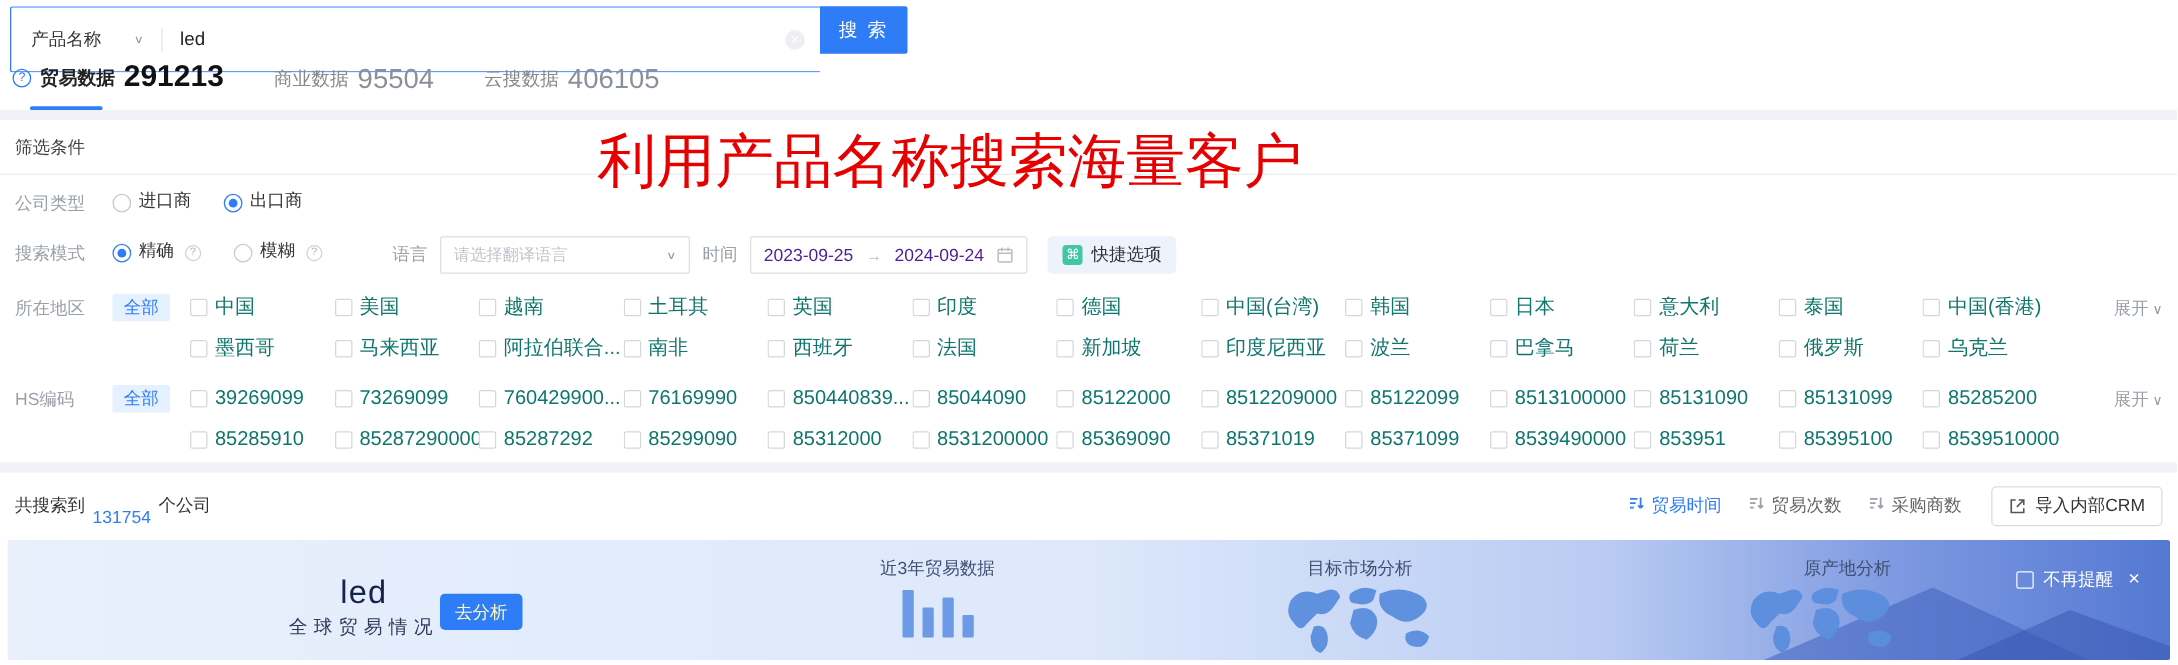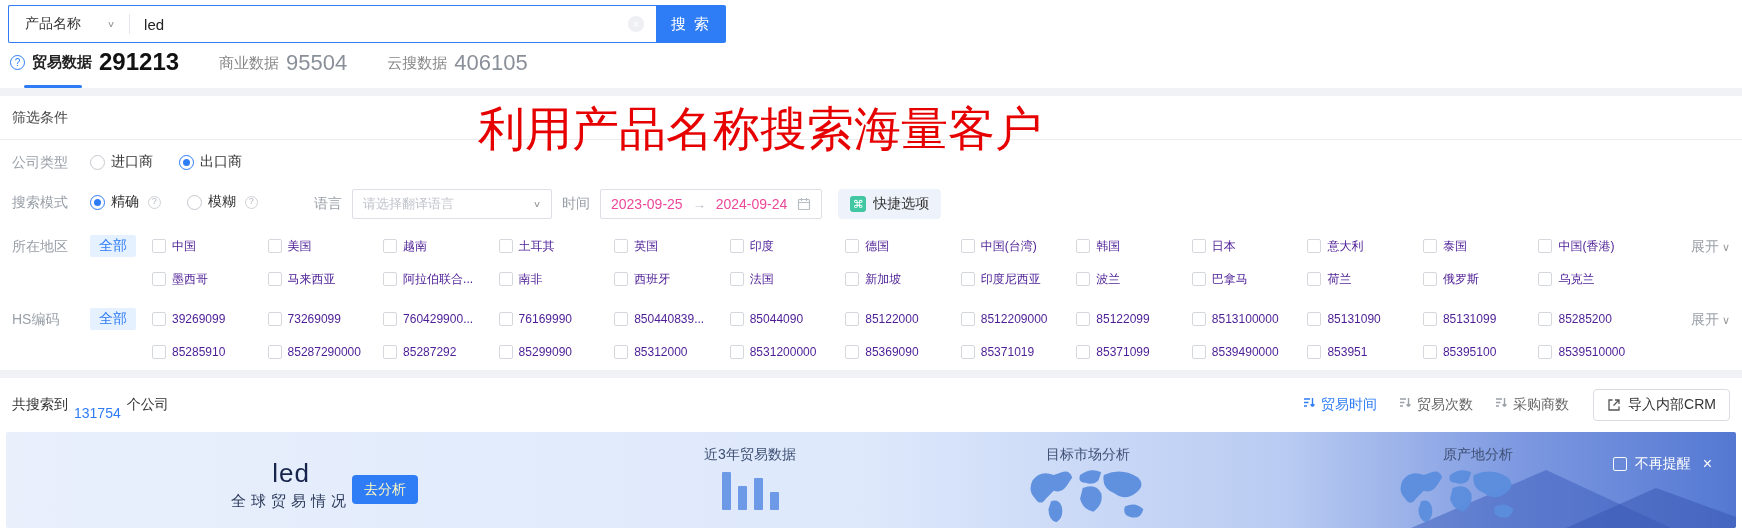--- a/index.html
+++ b/index.html
@@ -2,21 +2,21 @@
 <html><head>
 <meta charset="utf-8">
 <style>
   * { margin:0; padding:0; box-sizing:border-box; }
   html,body { background:#fff; }
   body { font-family:"Liberation Sans","DejaVu Sans",sans-serif; }
   .page { position:relative; width:1742px; height:532px; background:#fff; overflow:hidden; }
 
   
   .search-row { display:flex; align-items:stretch; padding:5px 0 0 8px; height:43px; }
-  .search-box { display:flex; align-items:center; width:648px; height:38px; border:1px solid #2e7cf6; border-right:none; border-radius:2px 0 0 2px; background:#fff; }
+  .search-box { display:flex; align-items:center; width:648px; height:53px; border:1px solid #2e7cf6; border-right:none; border-radius:2px 0 0 2px; background:#fff; }
   .search-cat { display:flex; align-items:center; gap:26px; padding:0 14px 0 16px; font-size:14px; color:#333; cursor:pointer; }
   .chev { font-size:11px; color:#999; transform:scaleY(.8); }
   .search-sep { width:1px; height:20px; background:#e3e6eb; }
   .search-input { flex:1; border:none; outline:none; font-size:15px; color:#222; padding:0 8px 0 14px; font-family:inherit; background:transparent; }
   .clear-ic { width:16px; height:16px; border-radius:50%; background:#dfe3e8; color:#fff; font-size:11px; line-height:16px; text-align:center; margin-right:12px; opacity:.55; }
   .search-btn { width:70px; height:38px; background:#2e7cf6; color:#fff; border:none; font-size:15px; letter-spacing:2px; border-radius:0 2px 2px 0; cursor:pointer; font-family:inherit; }
 
   
   .tabs-row { display:flex; align-items:flex-end; gap:36px; padding:8px 0 0 10px; height:45px; }
   .tab { position:relative; display:flex; align-items:center; gap:7px; padding:0 4px 12px 0; cursor:pointer; }
@@ -39,33 +39,33 @@
   .radio-item { display:flex; align-items:center; gap:6px; font-size:14px; color:#333; cursor:pointer; }
   .radio { width:15px; height:15px; border:1px solid #c6c9ce; border-radius:50%; background:#fff; position:relative; flex:none; }
   .radio-item.active .radio { border-color:#2e7cf6; }
   .radio-item.active .radio::after { content:""; position:absolute; left:3px; top:3px; width:7px; height:7px; border-radius:50%; background:#2e7cf6; }
   .info-ic { width:13px; height:13px; border:1px solid #cfd2d6; color:#b3b7bd; border-radius:50%; font-size:9px; line-height:11px; text-align:center; margin-left:3px; }
   .mode-row-extras { display:flex; align-items:center; margin-left:56px; gap:10px; }
   .sel-label { font-size:14px; color:#9aa0a8; }
   .select-box { display:flex; align-items:center; justify-content:space-between; width:200px; height:30px; border:1px solid #dcdfe4; border-radius:2px; padding:0 10px; cursor:pointer; background:#fff; }
   .select-ph { font-size:13px; color:#c0c4cc; }
   .date-box { display:flex; align-items:center; gap:10px; height:30px; border:1px solid #dcdfe4; border-radius:2px; padding:0 10px; background:#fff; cursor:pointer; }
-  .date-val { font-size:14px; color:#ec4899; }
+  .date-val { font-size:14px; color:#4c1d95; }
   .date-arrow { font-size:13px; color:#b9bdc4; }
   .quick-chip { display:flex; align-items:center; gap:7px; height:30px; background:#eef3fb; border-radius:4px; padding:0 12px; margin-left:6px; cursor:pointer; }
   .cmd-ic { width:16px; height:16px; background:#41c7a2; border-radius:3px; color:#fff; font-size:11px; line-height:16px; text-align:center; }
   .quick-label { font-size:14px; color:#333; }
 
   .all-chip { flex:none; align-self:flex-start; margin-top:2px; background:#e6f1ff; color:#2e7cf6; font-size:14px; padding:2px 9px; border-radius:2px; cursor:pointer; }
   .cb-area { flex:1; margin:0 14px 0 16px; }
   .cb-grid { display:grid; grid-template-columns:repeat(13,1fr); row-gap:0; }
   .cb-grid + .cb-grid { margin-top:7px; }
   .cb-item { display:flex; align-items:center; gap:6px; line-height:26px; cursor:pointer; overflow:hidden; white-space:nowrap; }
   .cb { width:14px; height:14px; border:1px solid #d4d7dc; border-radius:2px; background:#fff; flex:none; }
-  .cb-label { font-size:12px; color:#4c1d95; }
+  .cb-label { font-size:16px; color:#0f766e; }
   .expand-link { flex:none; width:62px; text-align:right; font-size:14px; color:#9aa0a8; line-height:26px; cursor:pointer; }
   .expand-link .chev { margin-left:3px; }
 
   
   .results-row { display:flex; align-items:center; justify-content:space-between; padding:0 12px; height:54px; }
   .res-left { font-size:14px; color:#333; display:flex; gap:6px; align-items:center; }
   .res-count { color:#2e7cf6;margin-top:15px; }
   .res-right { display:flex; align-items:center; gap:24px; }
   .sort-item { display:flex; align-items:flex-start; gap:5px; font-size:14px; color:#666; cursor:pointer; }
   .sort-item .s-ic { color:#9aa0a8; display:inline-flex; }

